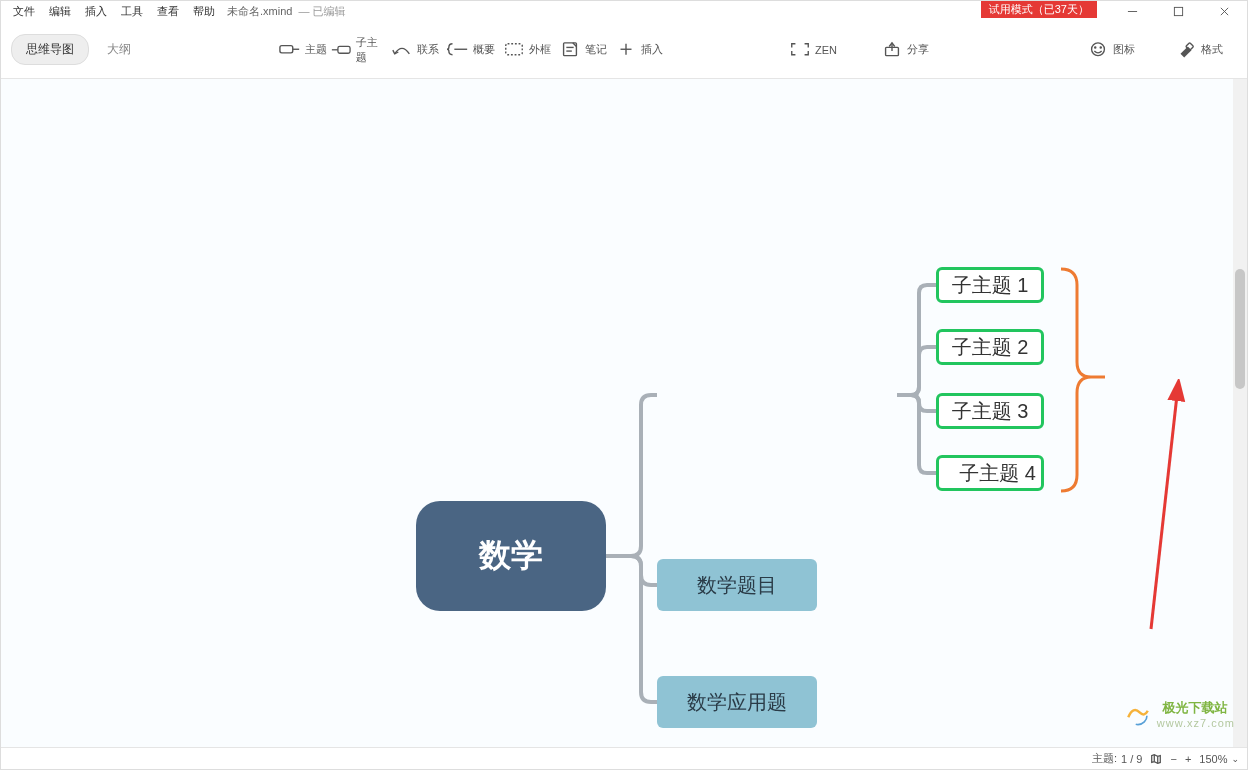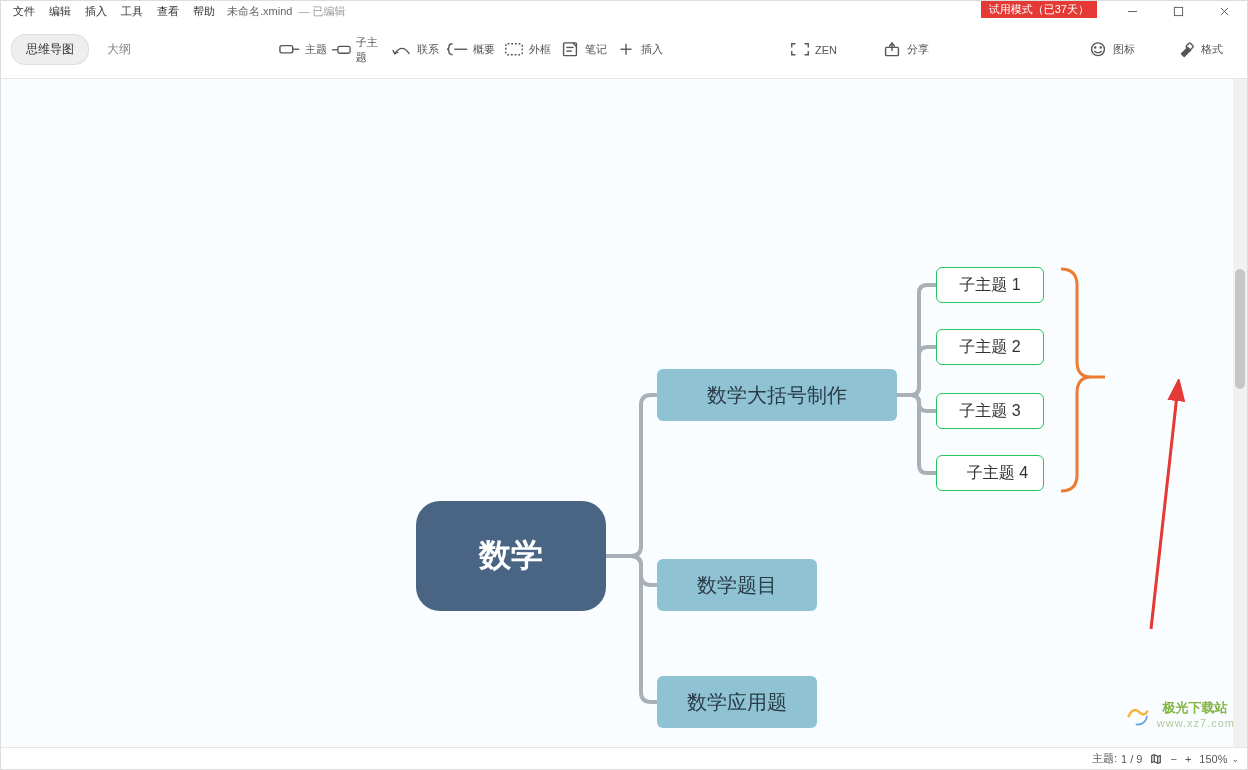--- a/index.html
+++ b/index.html
@@ -32,21 +32,21 @@
   
   .canvas-wrap { flex:1; position:relative; background:#fafdff; overflow:hidden; }
   .canvas { position:absolute; inset:0; }
   .vscroll { position:absolute; right:0; top:0; bottom:0; width:14px; background:#f1f1f1; }
   .vscroll .thumb { position:absolute; left:2px; right:2px; top:190px; height:120px; background:#c7c7c7; border-radius:5px;}
 
   
   .node { position:absolute; border-radius:6px; display:flex; align-items:center; justify-content:center; font-weight:500;}
   .root-node { background:#4a6583; color:#fff; font-size:32px; font-weight:700; width:190px; height:110px; }
   .branch-node { background:#8fc3d4; color:#2a3b47; font-size:20px; height:52px; padding: 0 24px;}
-  .sub-node { background:#fff; border:1px solid #22c55e; color:#333; font-size:16px; width:108px; height:36px; }
+  .sub-node { background:#fff; border:3px solid #22c55e; color:#333; font-size:20px; width:108px; height:36px; }
   .summary-node { background:#ee7b32; color:#fff; font-size:18px; font-weight:700; border:2px solid #1f9fe0; width:100px; height:42px; }
   #n-root { left:415px; top:422px;border-radius:24px; }
   #n-b1 { left:656px; top:290px; width:240px;}
   #n-b2 { left:656px; top:480px; width:160px;}
   #n-b3 { left:656px; top:597px; width:160px;}
   #n-s1 { left:935px; top:188px; }
   #n-s2 { left:935px; top:250px; }
   #n-s3 { left:935px; top:314px; }
   #n-s4 { left:935px; top:376px;padding-left:15px; }
   #n-sum { left:1104px; top:278px; }
@@ -234,21 +234,20 @@
         <path d="M896 316 L910 316 Q918 316 918 308 L918 214 Q918 206 926 206 L935 206" stroke="#a9b0b7" stroke-width="4" fill="none"></path>
         <path d="M896 316 L910 316 Q918 316 918 308 L918 276 Q918 268 926 268 L935 268" stroke="#a9b0b7" stroke-width="4" fill="none"></path>
         <path d="M896 316 L910 316 Q918 316 918 324 L918 324 Q918 332 926 332 L935 332" stroke="#a9b0b7" stroke-width="4" fill="none"></path>
         <path d="M896 316 L910 316 Q918 316 918 324 L918 386 Q918 394 926 394 L935 394" stroke="#a9b0b7" stroke-width="4" fill="none"></path>
 
         <path d="M1060 190 Q1076 190 1076 206 L1076 283 Q1076 298 1090 298 Q1076 298 1076 314 L1076 396 Q1076 412 1060 412" stroke="#ee7b32" stroke-width="3" fill="none"></path>
         <line x1="1090" y1="298" x2="1104" y2="298" stroke="#ee7b32" stroke-width="3"></line>
       </svg>
 
       <div id="n-root" class="node root-node">数学</div>
-      <div id="n-b1" class="node branch-node">数学大括号制作</div>
       <div id="n-b2" class="node branch-node">数学题目</div>
       <div id="n-b3" class="node branch-node">数学应用题</div>
       <div id="n-s1" class="node sub-node">子主题 1</div>
       <div id="n-s2" class="node sub-node">子主题 2</div>
       <div id="n-s3" class="node sub-node">子主题 3</div>
       <div id="n-s4" class="node sub-node">子主题 4</div>
 
       <svg class="red-arrow" style="left:1120px; top:300px; width:90px; height:260px;">
         <defs>
             <marker id="ah" markerWidth="10" markerHeight="10" refX="2" refY="3" orient="auto">

